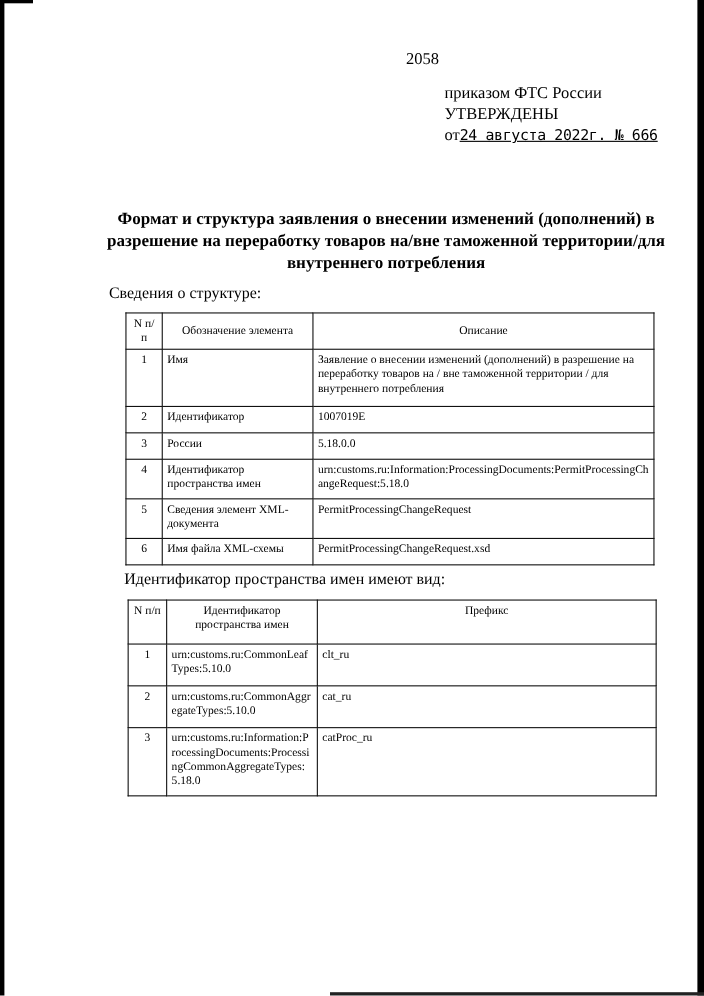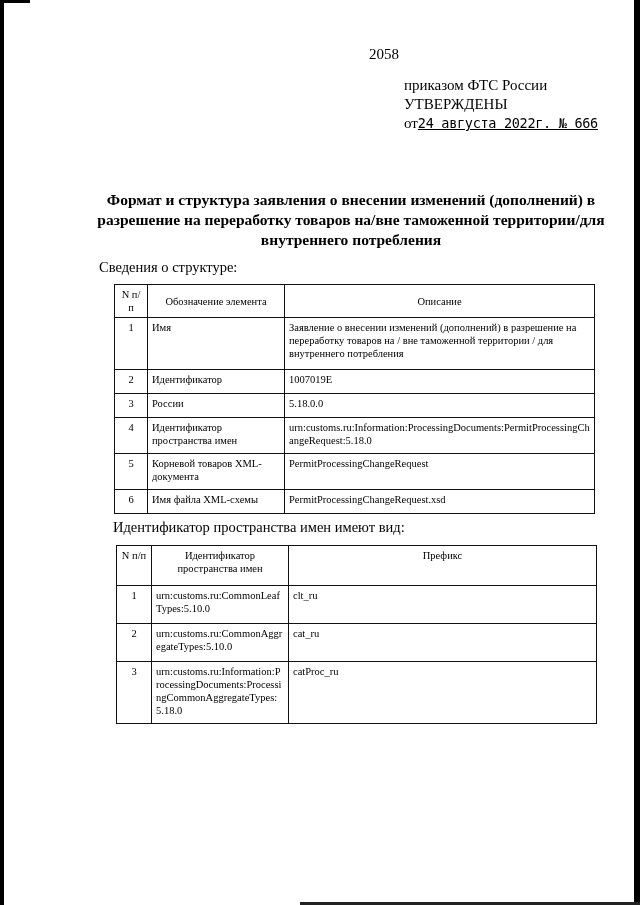--- a/index.html
+++ b/index.html
@@ -91,21 +91,21 @@
       <td>России</td>
       <td>5.18.0.0</td>
     </tr>
     <tr style="height:36px">
       <td class="num">4</td>
       <td>Идентификатор пространства имен</td>
       <td style="word-break:break-all">urn:customs.ru:Information:ProcessingDocuments:PermitProcessingChangeRequest:5.18.0</td>
     </tr>
     <tr style="height:36px">
       <td class="num">5</td>
-      <td>Корневой товаров XML-документа</td>
+      <td>Сведения элемент XML-документа</td>
       <td>PermitProcessingChangeRequest</td>
     </tr>
     <tr style="height:24px">
       <td class="num">6</td>
       <td>Имя файла XML-схемы</td>
       <td>PermitProcessingChangeRequest.xsd</td>
     </tr>
   </tbody>
 </table>
 

